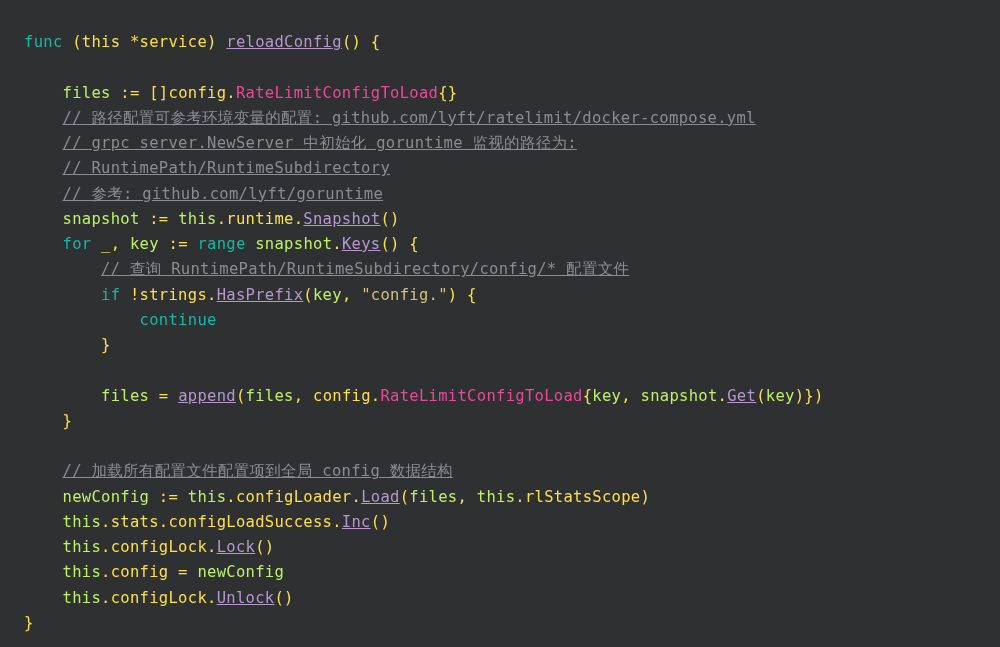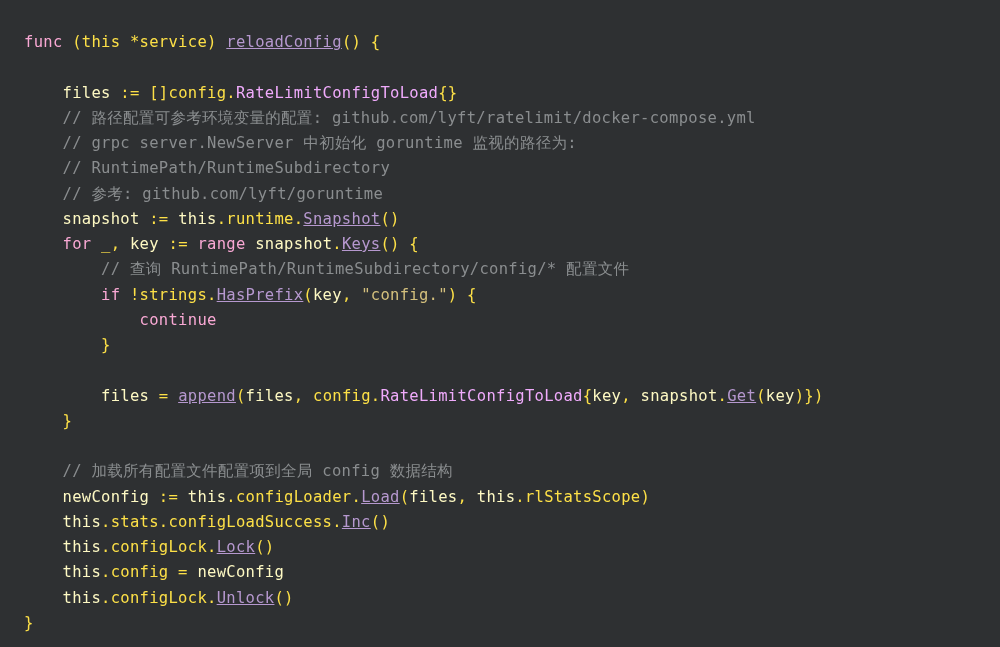--- a/index.html
+++ b/index.html
@@ -12,23 +12,23 @@
     font-size: 15.5px;
     line-height: 1.63;
     overflow: hidden;
   }
   .code-block {
     padding: 30px 24px 18px 24px;
     white-space: pre;
     letter-spacing: 0.3px;
   }
   .plain   { color: #fde047; }
-  .kw      { color: #f9a8d4; }   
+  .kw      { color: #14b8a6; }   
   .fn      { color: #b698cf; text-decoration: underline; }   
-  .type    { color: #f0abfc; }
+  .type    { color: #ec4899; }
   .str     { color: #d4c07d; }   
-  .comment { color: #8a8d8f; }   
-  .teal    { color: #fef9c3; }
+  .comment { color: #8a8d8f; text-decoration: underline; }   
+  .teal    { color: #bef264; }
 </style>
 </head>
 <body>
 
 <div class="code-block" id="code-root"><div><span class="kw">func</span><span class="plain"> (this *service) </span><span class="fn">reloadConfig</span><span class="plain">() {</span></div><div>&nbsp;</div><div><span class="plain">    </span><span class="teal">files</span><span class="plain"> := []config.</span><span class="type">RateLimitConfigToLoad</span><span class="plain">{}</span></div><div><span class="plain">    </span><span class="comment">// 路径配置可参考环境变量的配置: github.com/lyft/ratelimit/docker-compose.yml</span></div><div><span class="plain">    </span><span class="comment">// grpc server.NewServer 中初始化 goruntime 监视的路径为:</span></div><div><span class="plain">    </span><span class="comment">// RuntimePath/RuntimeSubdirectory</span></div><div><span class="plain">    </span><span class="comment">// 参考: github.com/lyft/goruntime</span></div><div><span class="plain">    </span><span class="teal">snapshot</span><span class="plain"> := </span><span class="teal">this</span><span class="plain">.runtime.</span><span class="fn">Snapshot</span><span class="plain">()</span></div><div><span class="plain">    </span><span class="kw">for</span><span class="plain"> _, </span><span class="teal">key</span><span class="plain"> := </span><span class="kw">range</span><span class="plain"> </span><span class="teal">snapshot</span><span class="plain">.</span><span class="fn">Keys</span><span class="plain">() {</span></div><div><span class="plain">        </span><span class="comment">// 查询 RuntimePath/RuntimeSubdirectory/config/* 配置文件</span></div><div><span class="plain">        </span><span class="kw">if</span><span class="plain"> !strings.</span><span class="fn">HasPrefix</span><span class="plain">(</span><span class="teal">key</span><span class="plain">, </span><span class="str">"config."</span><span class="plain">) {</span></div><div><span class="plain">            </span><span class="kw">continue</span></div><div><span class="plain">        }</span></div><div>&nbsp;</div><div><span class="plain">        </span><span class="teal">files</span><span class="plain"> = </span><span class="fn">append</span><span class="plain">(</span><span class="teal">files</span><span class="plain">, config.</span><span class="type">RateLimitConfigToLoad</span><span class="plain">{</span><span class="teal">key</span><span class="plain">, </span><span class="teal">snapshot</span><span class="plain">.</span><span class="fn">Get</span><span class="plain">(</span><span class="teal">key</span><span class="plain">)})</span></div><div><span class="plain">    }</span></div><div>&nbsp;</div><div><span class="plain">    </span><span class="comment">// 加载所有配置文件配置项到全局 config 数据结构</span></div><div><span class="plain">    </span><span class="teal">newConfig</span><span class="plain"> := </span><span class="teal">this</span><span class="plain">.configLoader.</span><span class="fn">Load</span><span class="plain">(</span><span class="teal">files</span><span class="plain">, </span><span class="teal">this</span><span class="plain">.rlStatsScope)</span></div><div><span class="plain">    </span><span class="teal">this</span><span class="plain">.stats.configLoadSuccess.</span><span class="fn">Inc</span><span class="plain">()</span></div><div><span class="plain">    </span><span class="teal">this</span><span class="plain">.configLock.</span><span class="fn">Lock</span><span class="plain">()</span></div><div><span class="plain">    </span><span class="teal">this</span><span class="plain">.config = </span><span class="teal">newConfig</span></div><div><span class="plain">    </span><span class="teal">this</span><span class="plain">.configLock.</span><span class="fn">Unlock</span><span class="plain">()</span></div><div><span class="plain">}</span></div></div>
 
 </body></html>

